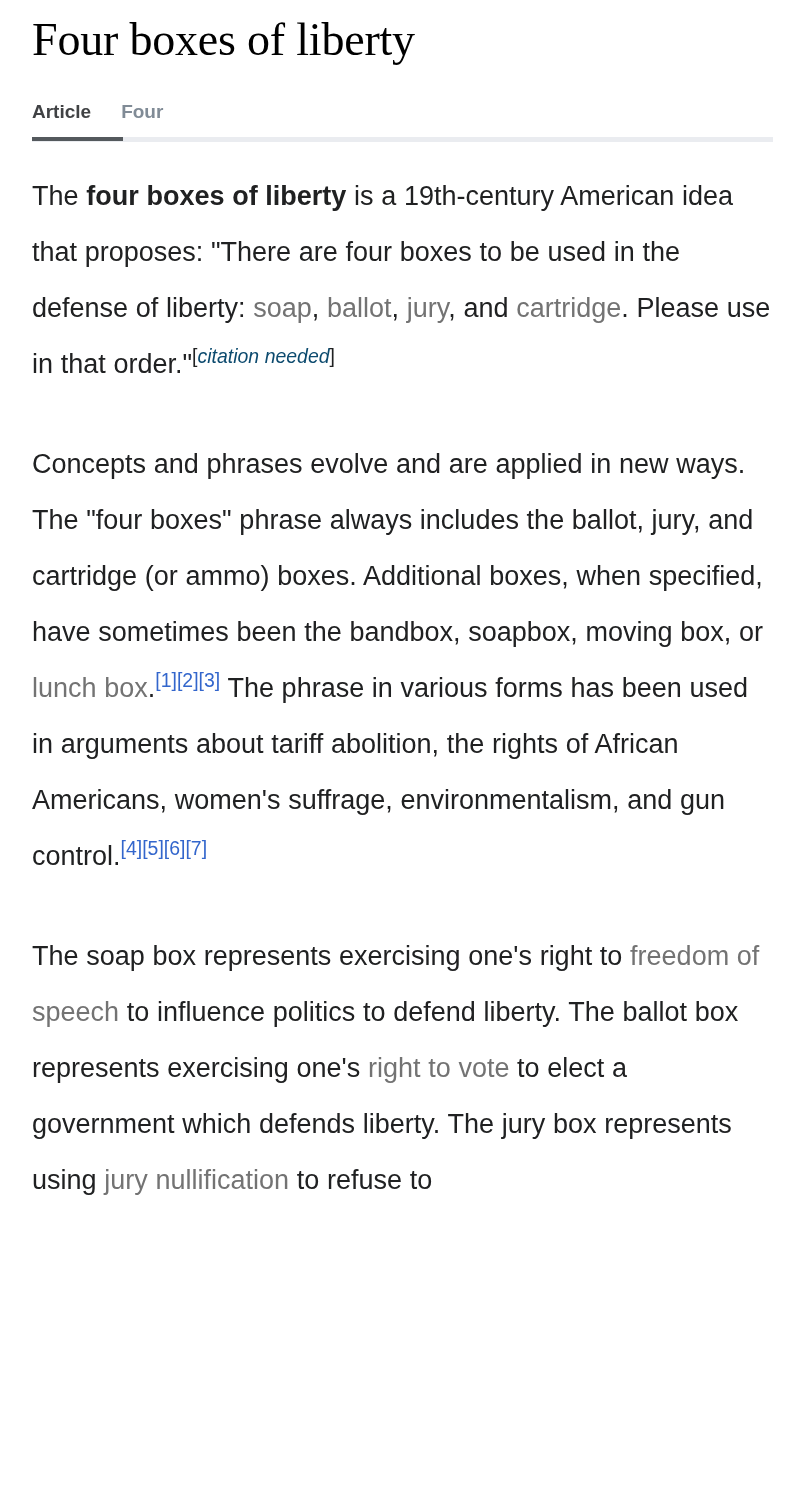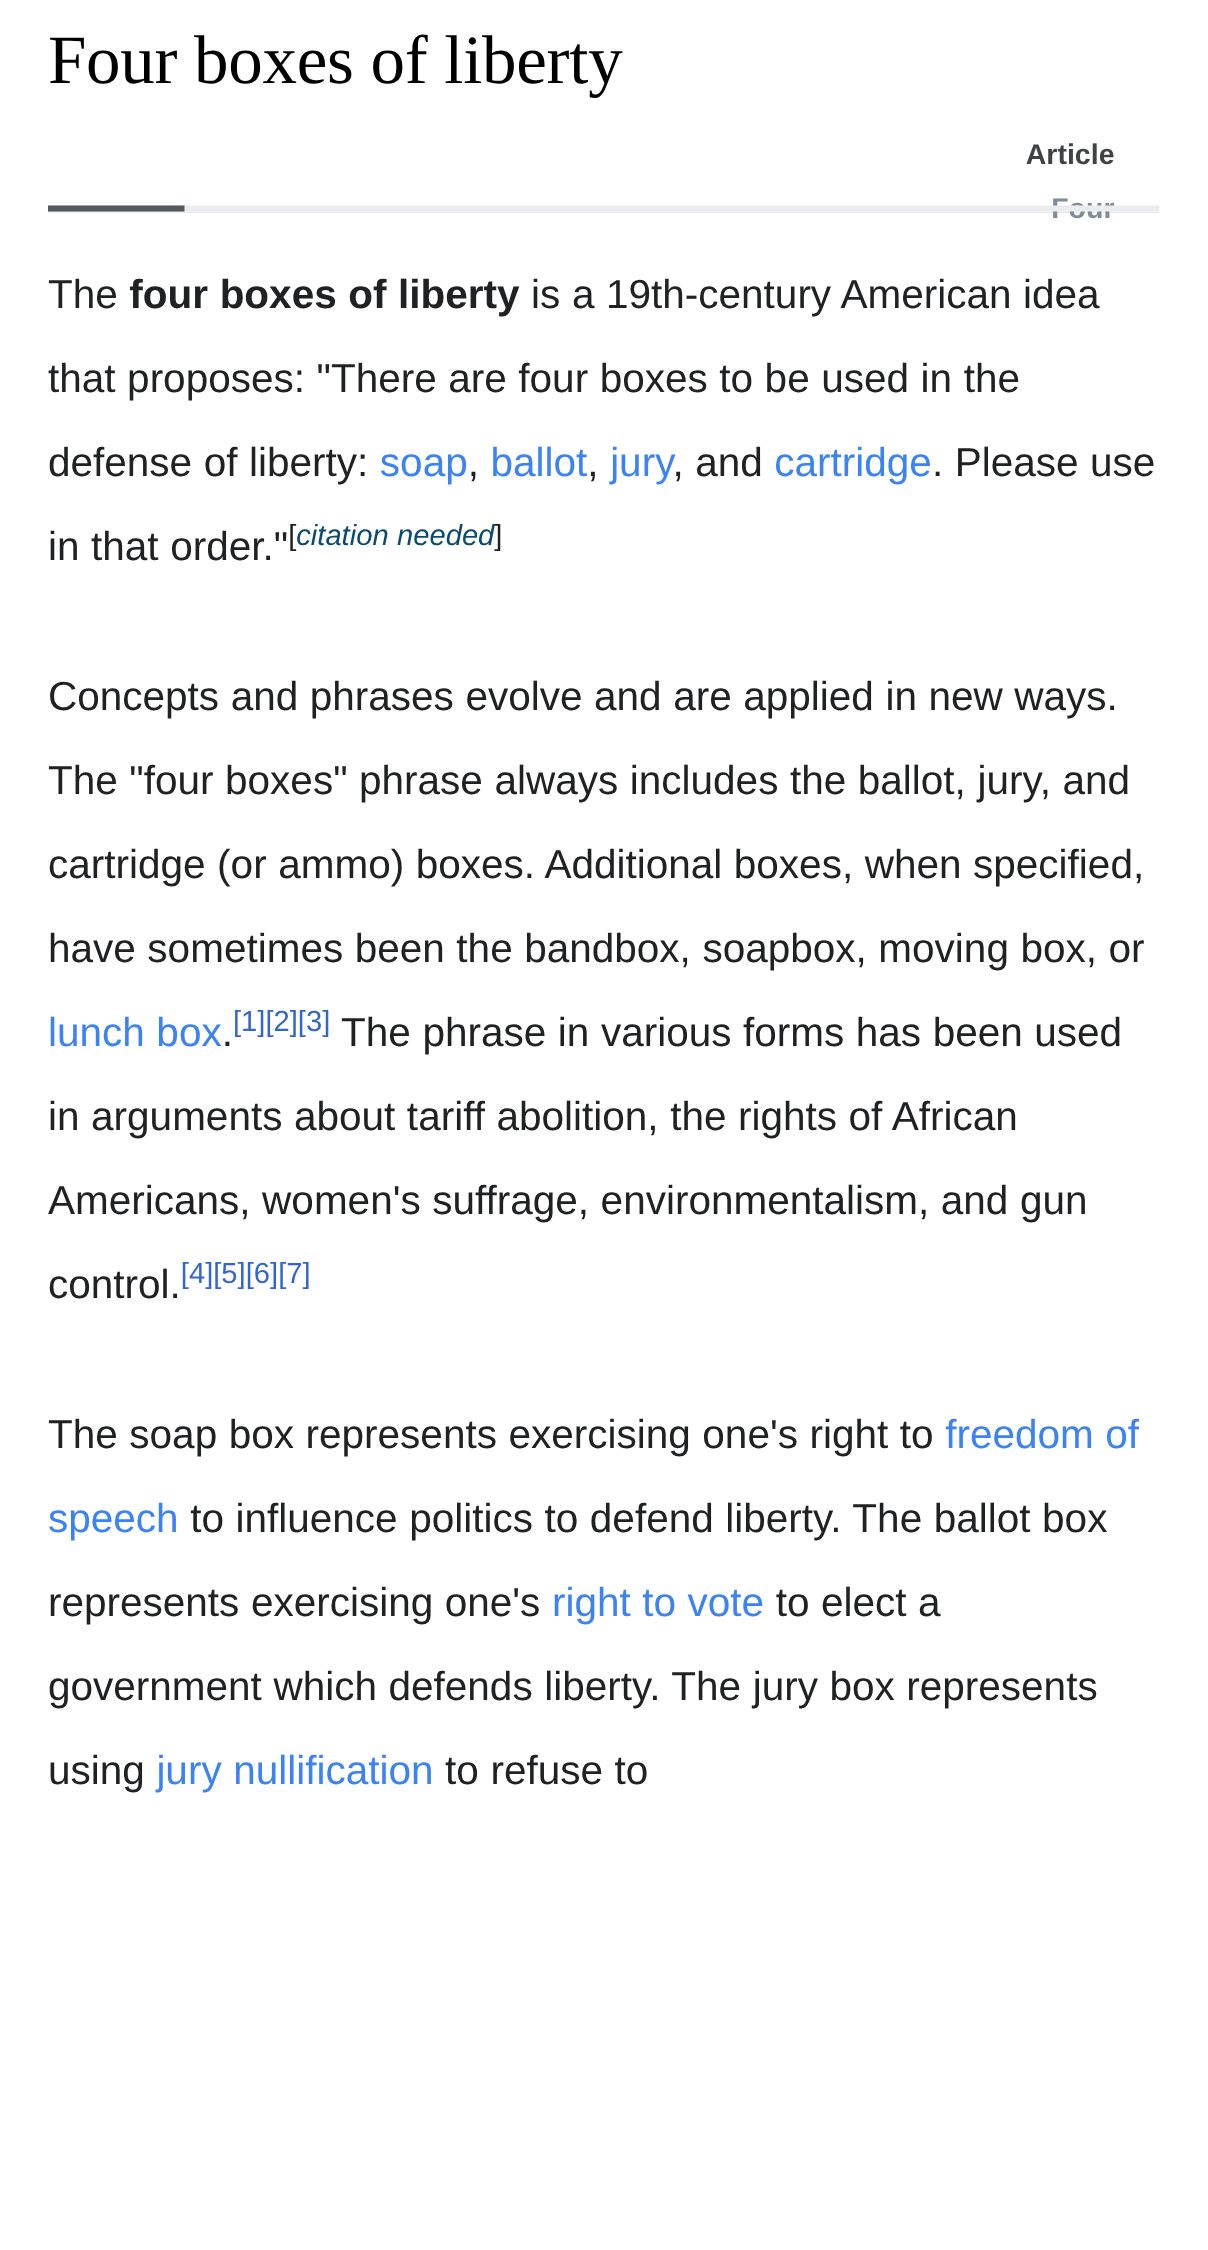--- a/index.html
+++ b/index.html
@@ -36,21 +36,20 @@
     letter-spacing: -0.2px;
   }
 
   
   .tabs {
     display: flex;
     align-items: flex-end;
     padding: 0 32px;
     margin-top: 26px;
     height: 44px;
-    flex-direction: column;
   }
   .tab {
     font-size: 19px;
     font-weight: 700;
     color: #808b96;
     padding-bottom: 14px;
     margin-right: 30px;
     cursor: pointer;
     white-space: nowrap;
   }
@@ -125,21 +124,21 @@
     font-size: 27px;
     line-height: 56px;
     color: #202122;
     margin-bottom: 44px;
     word-spacing: 0.2px;
   }
 
   .para b { font-weight: 700; }
 
   a.wl {
-    color: #3b82f6;
+    color: #737373;
     text-decoration: none;
     cursor: pointer;
   }
 
   sup.ref {
     font-size: 0.72em;
     vertical-align: super;
     line-height: 0;
     text-align: right;
   }

